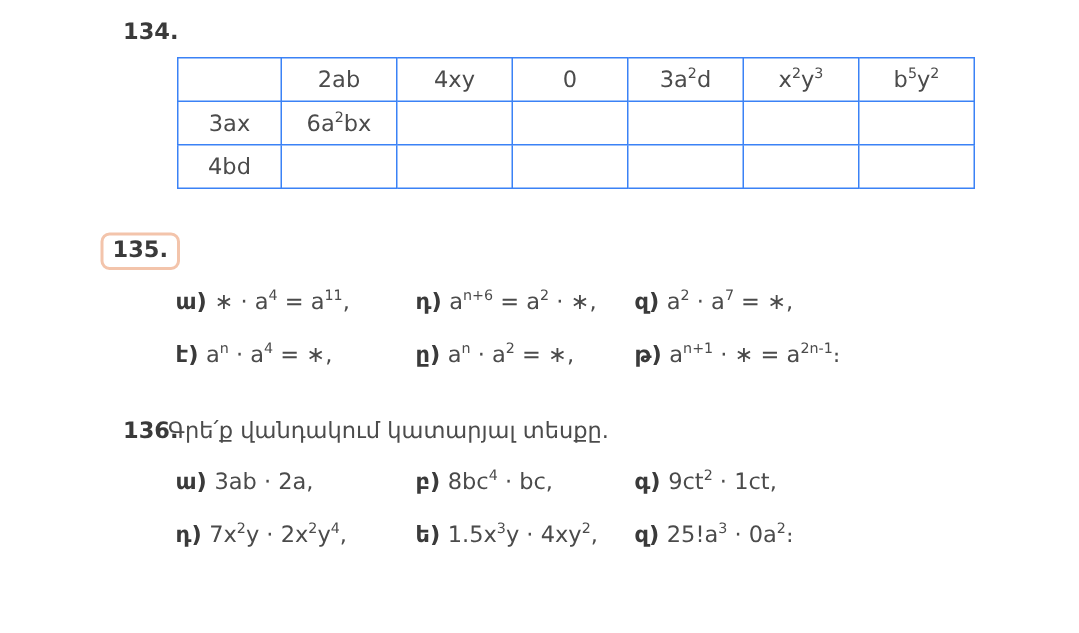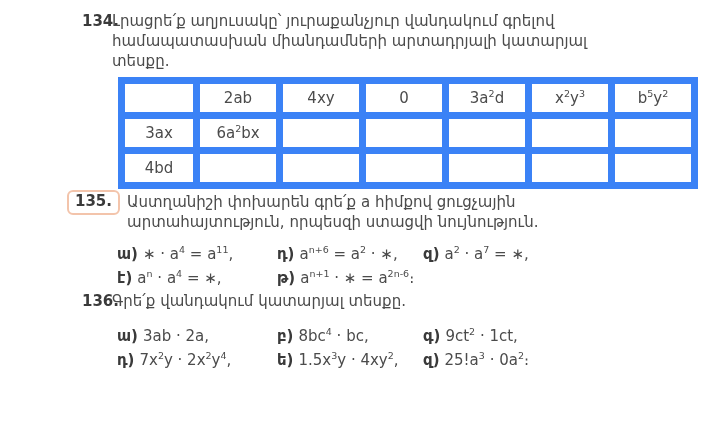--- a/index.html
+++ b/index.html
@@ -17,45 +17,44 @@
   .prob-num.boxed{
     width:auto;border:2px solid var(--box-border,#f3c4ab);border-radius:6px;
     padding:0 6px 1px 6px;margin:-3px 7px 0 -15px;background:#fff;
   }
   .statement{margin:0;width:524px;line-height:1.32;color:#4b4b4b;}
   
   .m-table{
     border-collapse:collapse;margin:6px 0 0 36px;table-layout:fixed;
   }
   .m-table td,.m-table th{
-    border:7px solid #3b82f6;height:28px;text-align:center;vertical-align:middle;
+    border:1px solid #3b82f6;height:28px;text-align:center;vertical-align:middle;
     font-weight:400;font-size:15px;color:#4b4b4b;padding:0 2px;
   }
   .m-table .c0{width:64px;}
   .m-table .c{width:72px;}
   .cell-red{color:var(--accent-red,#e8908b);}
   sup{font-size:9.5px;line-height:0;}
   
   .items{
     display:grid;grid-template-columns:160px 146px auto;
-    row-gap:4px;margin:11px 0 0 35px;line-height:20px;
+    row-gap:15px;margin:11px 0 0 35px;line-height:20px;
   }
   .items.two-rows{margin-top:14px;}
   .item-label{font-weight:700;color:#3a3a3a;margin-right:5px;}
-  .gap17{margin-top:4px;}
+  .gap17{margin-top:32px;}
 </style>
 </head>
 <body>
 
 <div class="page">
 
   <section class="prob">
     <div class="prob-head">
       <span class="prob-num">134.</span>
-      <p class="statement">Լրացրե՛ք աղյուսակը՝ յուրաքանչյուր վանդակում գրելով համապատասխան միանդամների արտադրյալի կատարյալ տեսքը.</p>
     </div>
     <table class="m-table">
       <tbody>
           <tr>
         <th class="c0"></th>
         <th class="c">2ab</th>
         <th class="c">4xy</th>
         <th class="c">0</th>
         <th class="c">3a<sup>2</sup>d</th>
         <th class="c">x<sup>2</sup>y<sup>3</sup></th>
@@ -79,28 +78,28 @@
         <td class="c"></td>
         <td class="c"></td>
       </tr>
     </tbody>
       </table>
   </section>
 
   <section class="prob gap17">
     <div class="prob-head">
       <span class="prob-num boxed">135.</span>
-      <p class="statement">Աստղանիշի փոխարեն գրե՛ք a հիմքով ցուցչային արտահայտություն, որպեսզի ստացվի նույնություն.</p>
     </div>
     <div class="items">
       <div class="item"><span class="item-label">ա)</span><span class="expr">∗ · a<sup>4</sup>  =  a<sup>11</sup>,</span></div>
       <div class="item"><span class="item-label">դ)</span><span class="expr">a<sup>n+6</sup>  =  a<sup>2</sup> · ∗,</span></div>
       <div class="item"><span class="item-label">զ)</span><span class="expr">a<sup>2</sup> · a<sup>7</sup> = ∗,</span></div>
       <div class="item"><span class="item-label">է)</span><span class="expr">a<sup>n</sup> · a<sup>4</sup> = ∗,</span></div>
-      <div class="item"><span class="item-label">թ)</span><span class="expr">a<sup>n+1</sup> · ∗ = a<sup>2n-6</sup>։</span></div>
+      <div class="item"><span class="item-label">ը)</span><span class="expr">a<sup>n</sup> · a<sup>2</sup> = ∗,</span></div>
+      <div class="item"><span class="item-label">թ)</span><span class="expr">a<sup>n+1</sup> · ∗ = a<sup>2n-1</sup>։</span></div>
     </div>
   </section>
 
   <section class="prob gap17">
     <div class="prob-head">
       <span class="prob-num">136.</span>
       <p class="statement">Գրե՛ք վանդակում կատարյալ տեսքը.</p>
     </div>
     <div class="items two-rows">
       <div class="item"><span class="item-label">ա)</span><span class="expr">3ab · 2a,</span></div>

